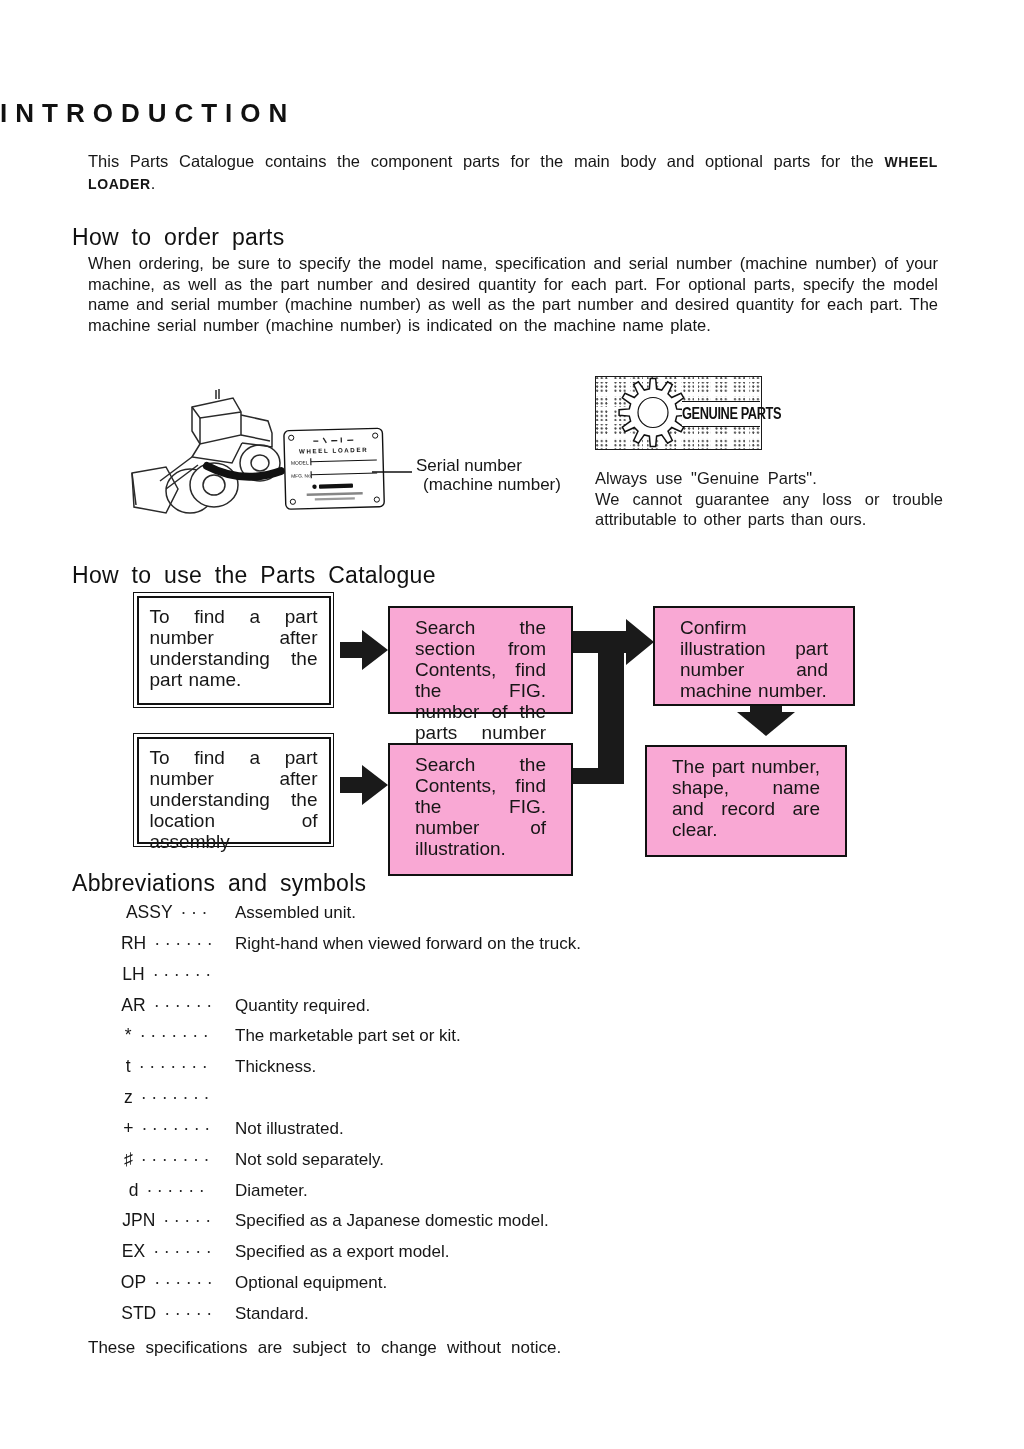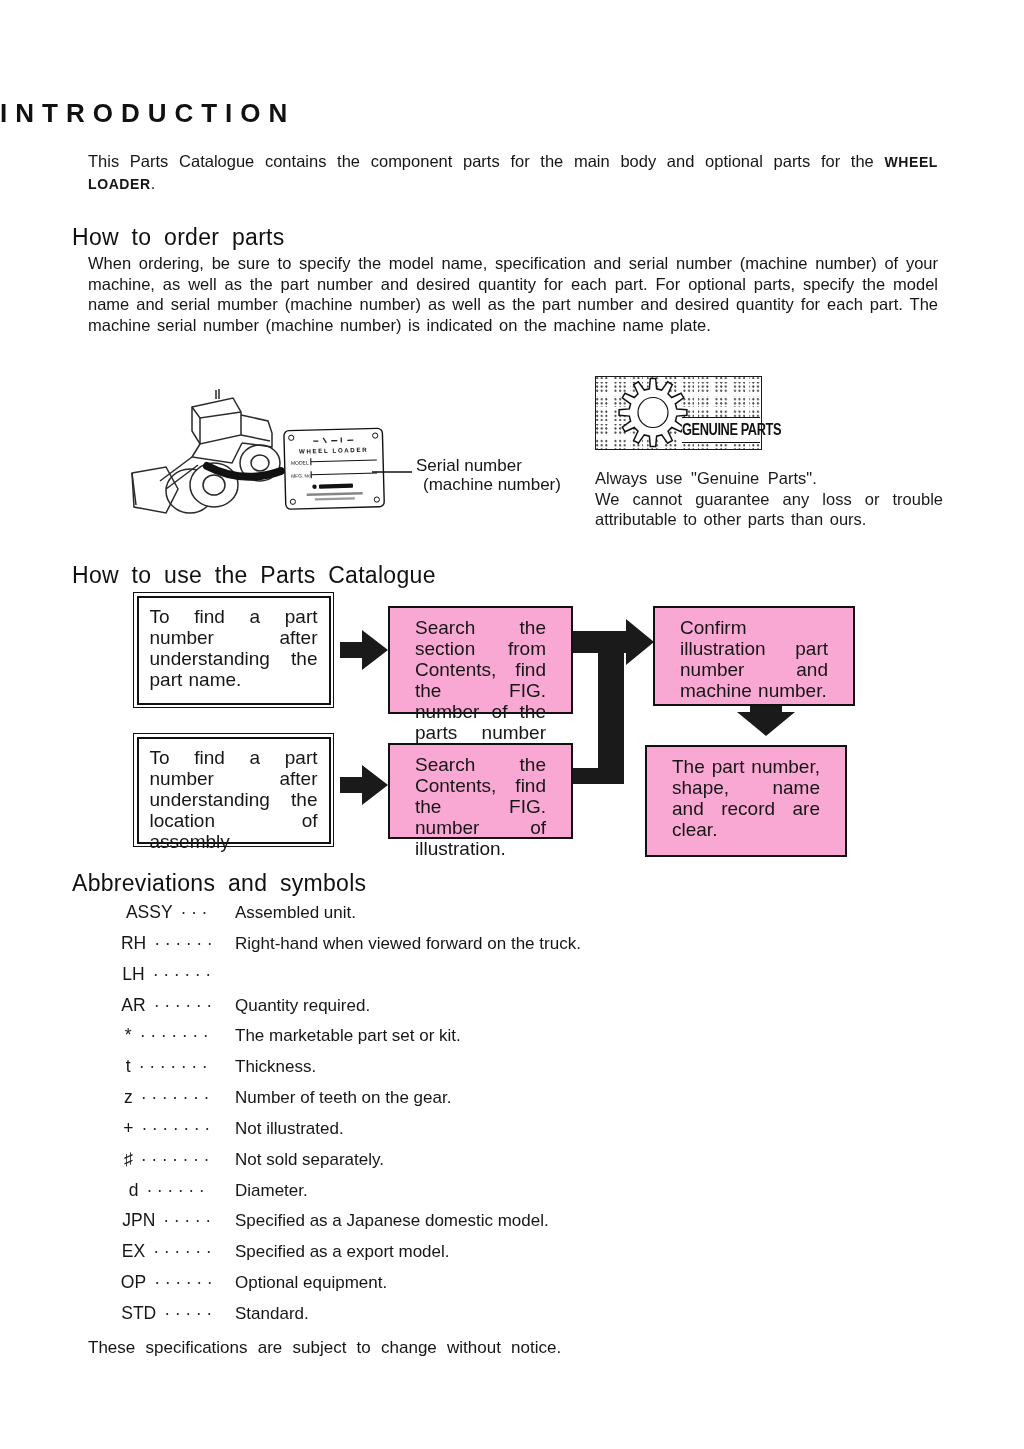--- a/index.html
+++ b/index.html
@@ -37,21 +37,21 @@
     position:absolute; left:595px; top:8px; width:167px; height:74px;
     border:1.5px solid #1a1a1a; background-color:#fff;
     background-image:
       repeating-linear-gradient(0deg, rgba(255,255,255,0) 0 11px, #fff 11px 14px),
       repeating-linear-gradient(90deg, rgba(255,255,255,0) 0 13px, #fff 13px 17px),
       radial-gradient(circle at 1.2px 1.2px, #4a4a4a 0.9px, rgba(0,0,0,0) 1.3px);
     background-size:auto, auto, 4.6px 4.2px;
   }
   .stamp-gear { position:absolute; left:1px; top:0; }
   .stamp-band {
-    position:absolute; left:86px; top:40px; right:1px; height:26px;
+    position:absolute; left:86px; top:24px; right:1px; height:26px;
     background:#fff; border-top:1.5px solid #111; border-bottom:1.5px solid #111;
     display:flex; align-items:center;
   }
   .stamp-band span {
     font-weight:bold; font-size:16px; letter-spacing:-0.5px; color:#111;
     transform:scaleX(0.8); transform-origin:left center; white-space:nowrap;
   }
   .genuine-note { position:absolute; left:595px; top:100px; width:348px; }
   .genuine-note .p1 { font-size:16.5px; line-height:20.7px; word-spacing:4px; }
   .genuine-note .p2 { font-size:16.5px; line-height:20.7px; word-spacing:2px; text-align:justify; }
@@ -60,21 +60,21 @@
   .flow { position:absolute; top:592px; left:0; width:1024px; height:262px; }
   .flow-arrows { position:absolute; left:0; top:0; }
   .fbox-text { font-size:19px; line-height:21px; text-align:justify; word-spacing:1px; color:#161616; }
   .dbox { position:absolute; border:1px solid #111; padding:2.5px; background:#fff; }
   .dbox-in { border:2px solid #111; width:100%; height:100%; padding:8px 11px; }
   .sbox { position:absolute; border:2px solid #111; background:#f9a8d4; padding:9px 25px;margin-top:8px; }
   .b1 { left:133px; top:0;    width:201px; height:116px; }
   .b2 { left:388px; top:6px;  width:185px; height:108px; }
   .b3 { left:653px; top:6px;  width:202px; height:100px; }
   .b4 { left:133px; top:141px; width:201px; height:114px; }
-  .b5 { left:388px; top:143px; width:185px; height:96px; }
+  .b5 { left:388px; top:143px; width:185px; height:133px; }
   .b6 { left:645px; top:145px; width:202px; height:112px; }
 
   
   .abbr-list { position:absolute; top:902px; left:103px; width:830px; }
   .abbr-row { display:grid; grid-template-columns:132px 1fr; align-items:baseline; height:30.85px; }
   .abbr-term-cell { white-space:nowrap;text-align:center; }
   .abbr-term { font-size:17.5px; color:#161616; }
   .abbr-dots { font-size:18px; letter-spacing:4.5px; margin-left:8px; color:#2a2a2a; }
   .abbr-desc { font-size:17px; color:#161616; }
   .footer-note { position:absolute; top:1338px; left:88px; font-size:17px; word-spacing:5.5px; color:#161616; }
@@ -202,21 +202,20 @@
     <div class="abbr-row">
         <div class="abbr-term-cell"><span class="abbr-term">*</span><span class="abbr-dots">·······</span></div>
         <div class="abbr-desc">The marketable part set or kit.</div>
       </div>
     <div class="abbr-row">
         <div class="abbr-term-cell"><span class="abbr-term">t</span><span class="abbr-dots">·······</span></div>
         <div class="abbr-desc">Thickness.</div>
       </div>
     <div class="abbr-row">
         <div class="abbr-term-cell"><span class="abbr-term">z</span><span class="abbr-dots">·······</span></div>
-        <div class="abbr-desc">Number of teeth on the gear.</div>
       </div>
     <div class="abbr-row">
         <div class="abbr-term-cell"><span class="abbr-term">+</span><span class="abbr-dots">·······</span></div>
         <div class="abbr-desc">Not illustrated.</div>
       </div>
     <div class="abbr-row">
         <div class="abbr-term-cell"><span class="abbr-term">♯</span><span class="abbr-dots">·······</span></div>
         <div class="abbr-desc">Not sold separately.</div>
       </div>
     <div class="abbr-row">

